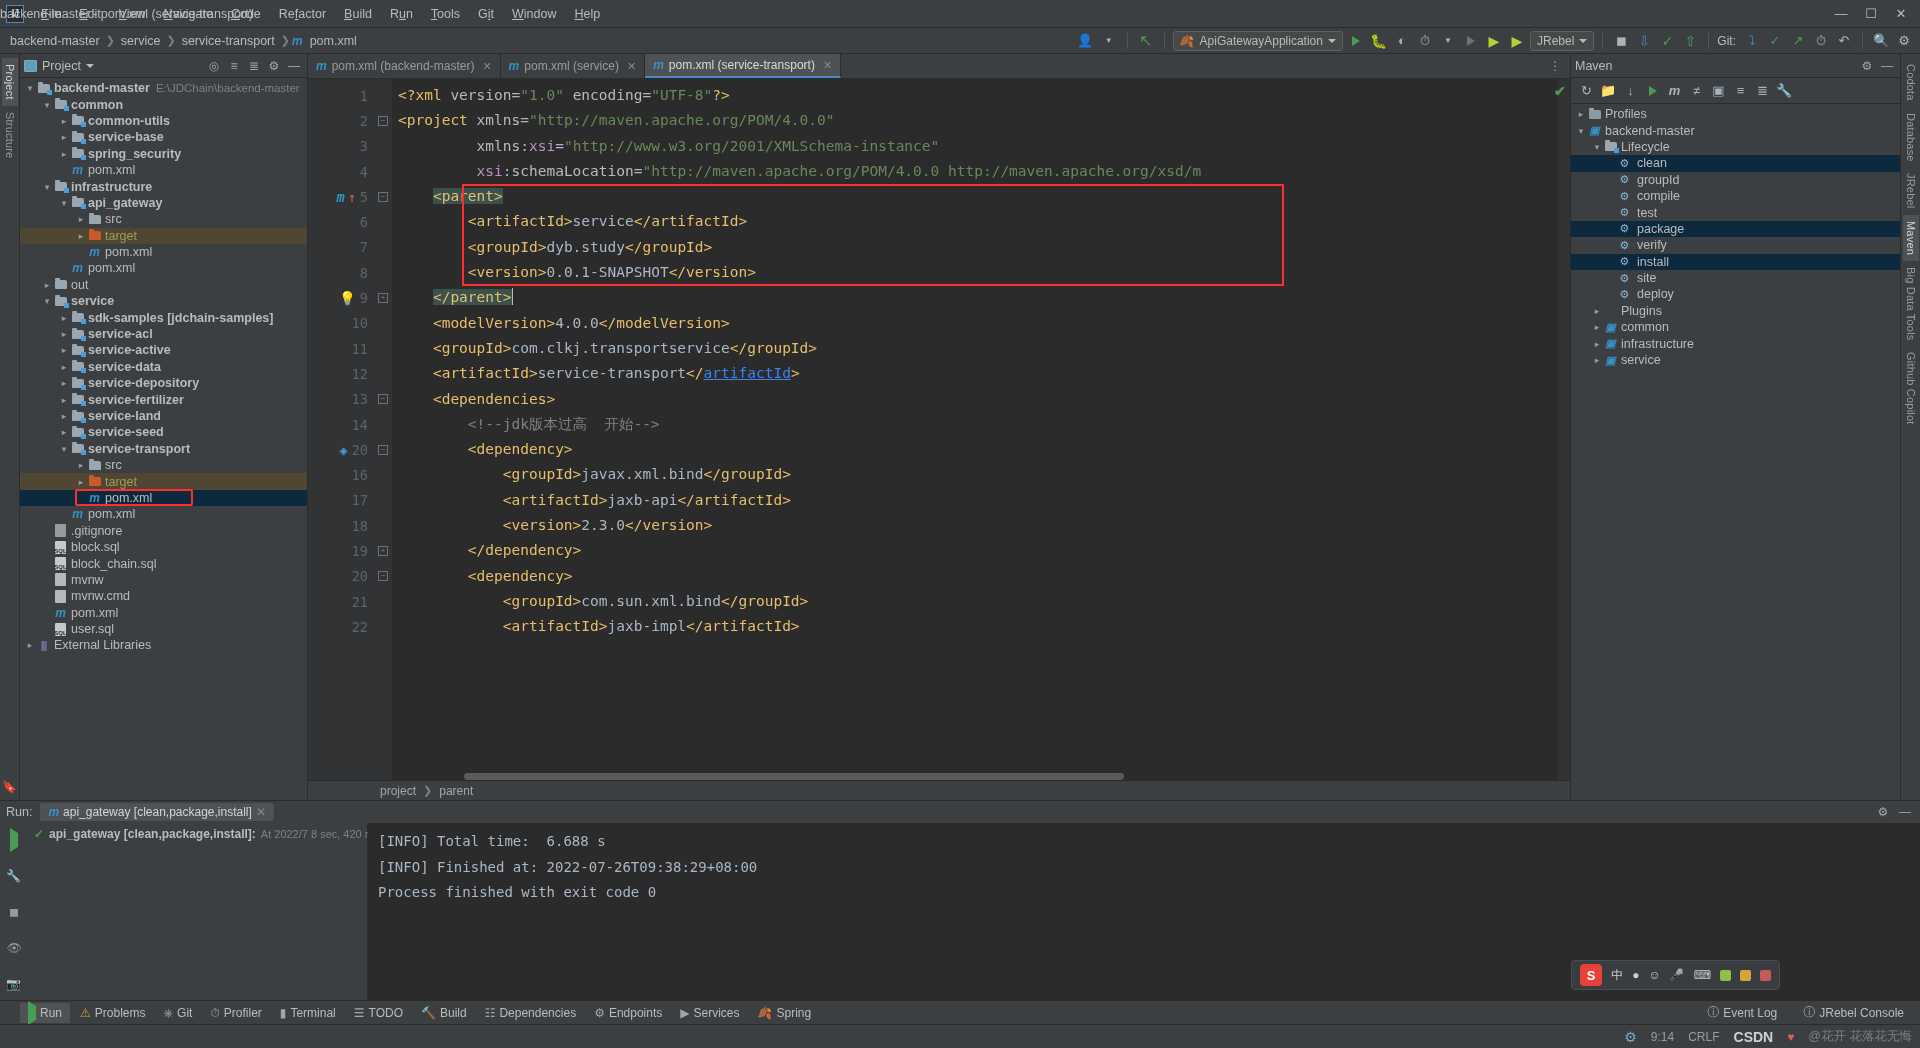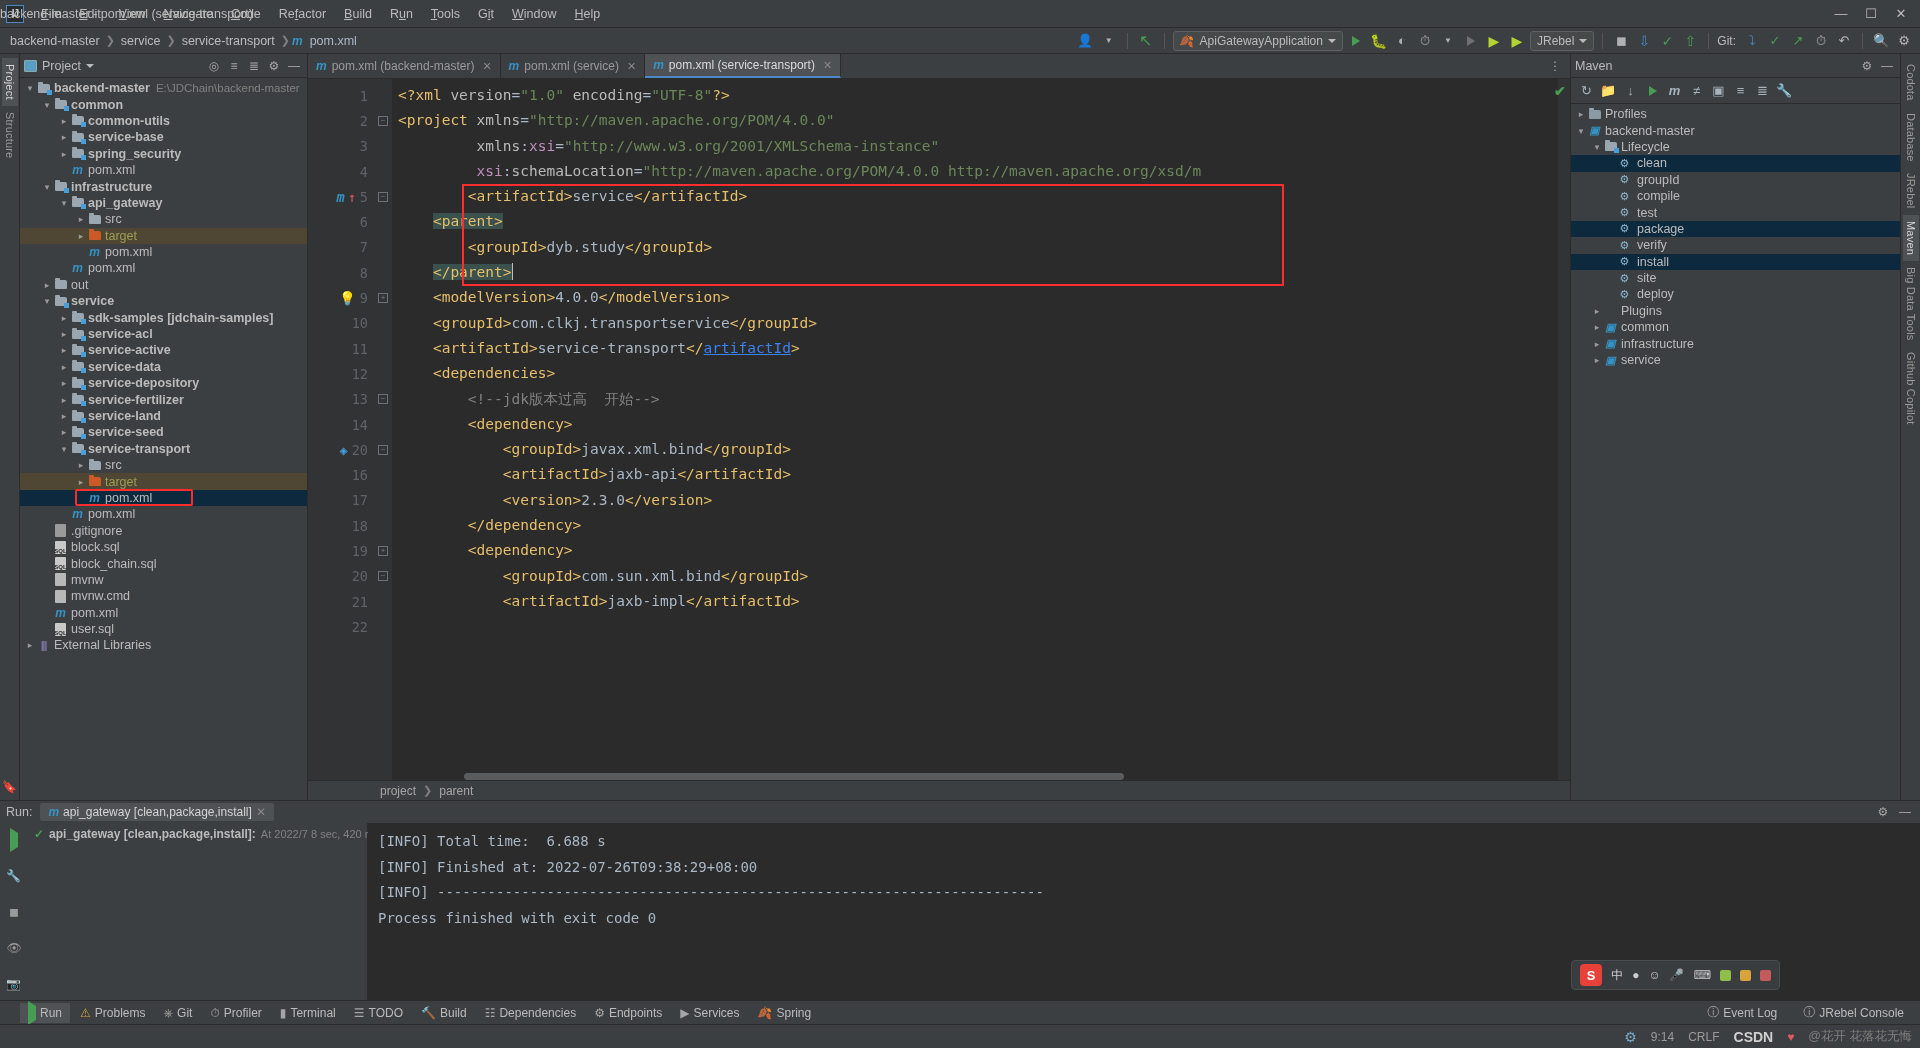--- a/index.html
+++ b/index.html
@@ -761,23 +761,24 @@
             </div>
             <div class="fmark"></div>
             <div class="fmark"></div>
           </div>
         <div class="code" id="code">
 
         <div class="cl"><span class="tag">&lt;?xml </span><span class="attrn">version</span><span class="txt">=</span><span class="val">"1.0"</span><span class="txt"> </span><span class="attrn">encoding</span><span class="txt">=</span><span class="val">"UTF-8"</span><span class="tag">?&gt;</span></div>
             <div class="cl"><span class="tag">&lt;project </span><span class="attrn">xmlns</span><span class="txt">=</span><span class="val">"http://maven.apache.org/POM/4.0.0"</span></div>
             <div class="cl">&nbsp;&nbsp;&nbsp;&nbsp;&nbsp;&nbsp;&nbsp;&nbsp;&nbsp;<span class="attrn">xmlns</span><span class="txt">:</span><span class="ns">xsi</span><span class="txt">=</span><span class="val">"http://www.w3.org/2001/XMLSchema-instance"</span></div>
             <div class="cl">&nbsp;&nbsp;&nbsp;&nbsp;&nbsp;&nbsp;&nbsp;&nbsp;&nbsp;<span class="ns">xsi</span><span class="txt">:</span><span class="attrn">schemaLocation</span><span class="txt">=</span><span class="val">"http://maven.apache.org/POM/4.0.0 http://maven.apache.org/xsd/m</span></div>
+            <div class="cl">&nbsp;&nbsp;&nbsp;&nbsp;<span class="tag hl-tag">&lt;parent&gt;</span></div>
             <div class="cl">&nbsp;&nbsp;&nbsp;&nbsp;&nbsp;&nbsp;&nbsp;&nbsp;<span class="tag">&lt;artifactId&gt;</span><span class="txt">service</span><span class="tag">&lt;/artifactId&gt;</span></div>
-            <div class="cl">&nbsp;&nbsp;&nbsp;&nbsp;<span class="tag hl-tag">&lt;parent&gt;</span></div>
             <div class="cl">&nbsp;&nbsp;&nbsp;&nbsp;&nbsp;&nbsp;&nbsp;&nbsp;<span class="tag">&lt;groupId&gt;</span><span class="txt">dyb.study</span><span class="tag">&lt;/groupId&gt;</span></div>
+            <div class="cl">&nbsp;&nbsp;&nbsp;&nbsp;&nbsp;&nbsp;&nbsp;&nbsp;<span class="tag">&lt;version&gt;</span><span class="txt">0.0.1-SNAPSHOT</span><span class="tag">&lt;/version&gt;</span></div>
             <div class="cl">&nbsp;&nbsp;&nbsp;&nbsp;<span class="tag hl-tag">&lt;/parent&gt;</span><span class="cursor"></span></div>
             <div class="cl">&nbsp;&nbsp;&nbsp;&nbsp;<span class="tag">&lt;modelVersion&gt;</span><span class="txt">4.0.0</span><span class="tag">&lt;/modelVersion&gt;</span></div>
             <div class="cl">&nbsp;&nbsp;&nbsp;&nbsp;<span class="tag">&lt;groupId&gt;</span><span class="txt">com.clkj.transportservice</span><span class="tag">&lt;/groupId&gt;</span></div>
             <div class="cl">&nbsp;&nbsp;&nbsp;&nbsp;<span class="tag">&lt;artifactId&gt;</span><span class="txt">service-transport</span><span class="tag">&lt;/</span><span class="linkul">artifactId</span><span class="tag">&gt;</span></div>
             <div class="cl">&nbsp;&nbsp;&nbsp;&nbsp;<span class="tag">&lt;dependencies&gt;</span></div>
             <div class="cl">&nbsp;&nbsp;&nbsp;&nbsp;&nbsp;&nbsp;&nbsp;&nbsp;<span class="cmt">&lt;!--jdk版本过高  开始--&gt;</span></div>
             <div class="cl">&nbsp;&nbsp;&nbsp;&nbsp;&nbsp;&nbsp;&nbsp;&nbsp;<span class="tag">&lt;dependency&gt;</span></div>
             <div class="cl">&nbsp;&nbsp;&nbsp;&nbsp;&nbsp;&nbsp;&nbsp;&nbsp;&nbsp;&nbsp;&nbsp;&nbsp;<span class="tag">&lt;groupId&gt;</span><span class="txt">javax.xml.bind</span><span class="tag">&lt;/groupId&gt;</span></div>
             <div class="cl">&nbsp;&nbsp;&nbsp;&nbsp;&nbsp;&nbsp;&nbsp;&nbsp;&nbsp;&nbsp;&nbsp;&nbsp;<span class="tag">&lt;artifactId&gt;</span><span class="txt">jaxb-api</span><span class="tag">&lt;/artifactId&gt;</span></div>
             <div class="cl">&nbsp;&nbsp;&nbsp;&nbsp;&nbsp;&nbsp;&nbsp;&nbsp;&nbsp;&nbsp;&nbsp;&nbsp;<span class="tag">&lt;version&gt;</span><span class="txt">2.3.0</span><span class="tag">&lt;/version&gt;</span></div>
@@ -987,21 +988,20 @@
       <div class="run-tree">
         <div class="run-tree-row">
           <span style="color:#499c54;font-weight:bold">✓</span>
           <span class="nm">api_gateway [clean,package,install]:</span>
           <span class="meta">At 2022/7 8 sec, 420 ms</span>
         </div>
       </div>
       <div class="console" id="console">
           <div class="line">[INFO] Total time:  6.688 s</div>
           <div class="line">[INFO] Finished at: 2022-07-26T09:38:29+08:00</div>
-          <div class="line">[INFO] ------------------------------------------------------------------------</div>
           <div class="line"></div>
           <div class="line">Process finished with exit code 0</div>
         </div>
     </div>
   </div>
 
   <div class="bottombar" id="bottombar">
       <div class="bb-item active">
         <span><span class="tri-right" style="border-left-color:#499c54"></span></span>
         <span>Run</span>

